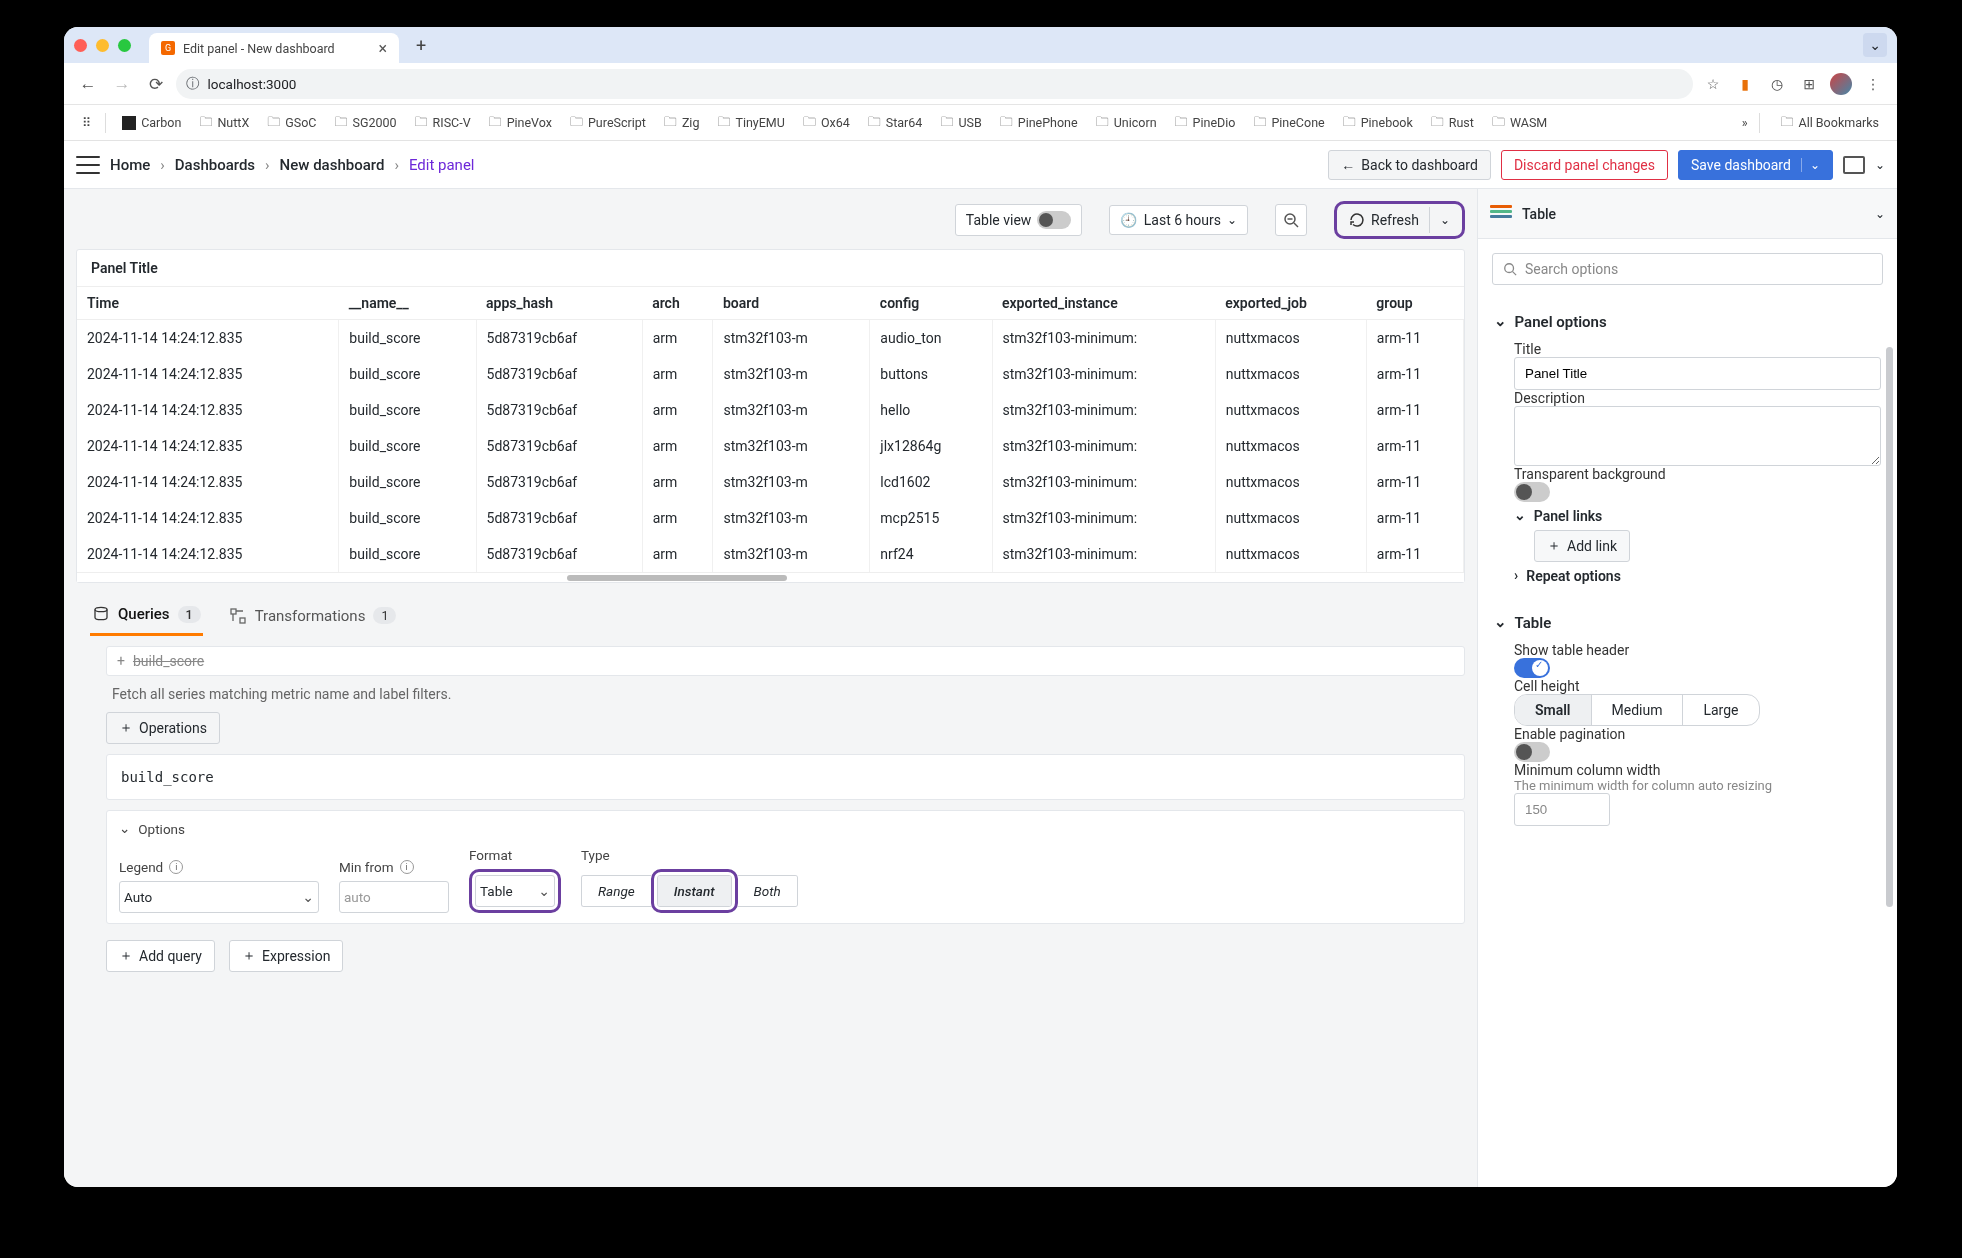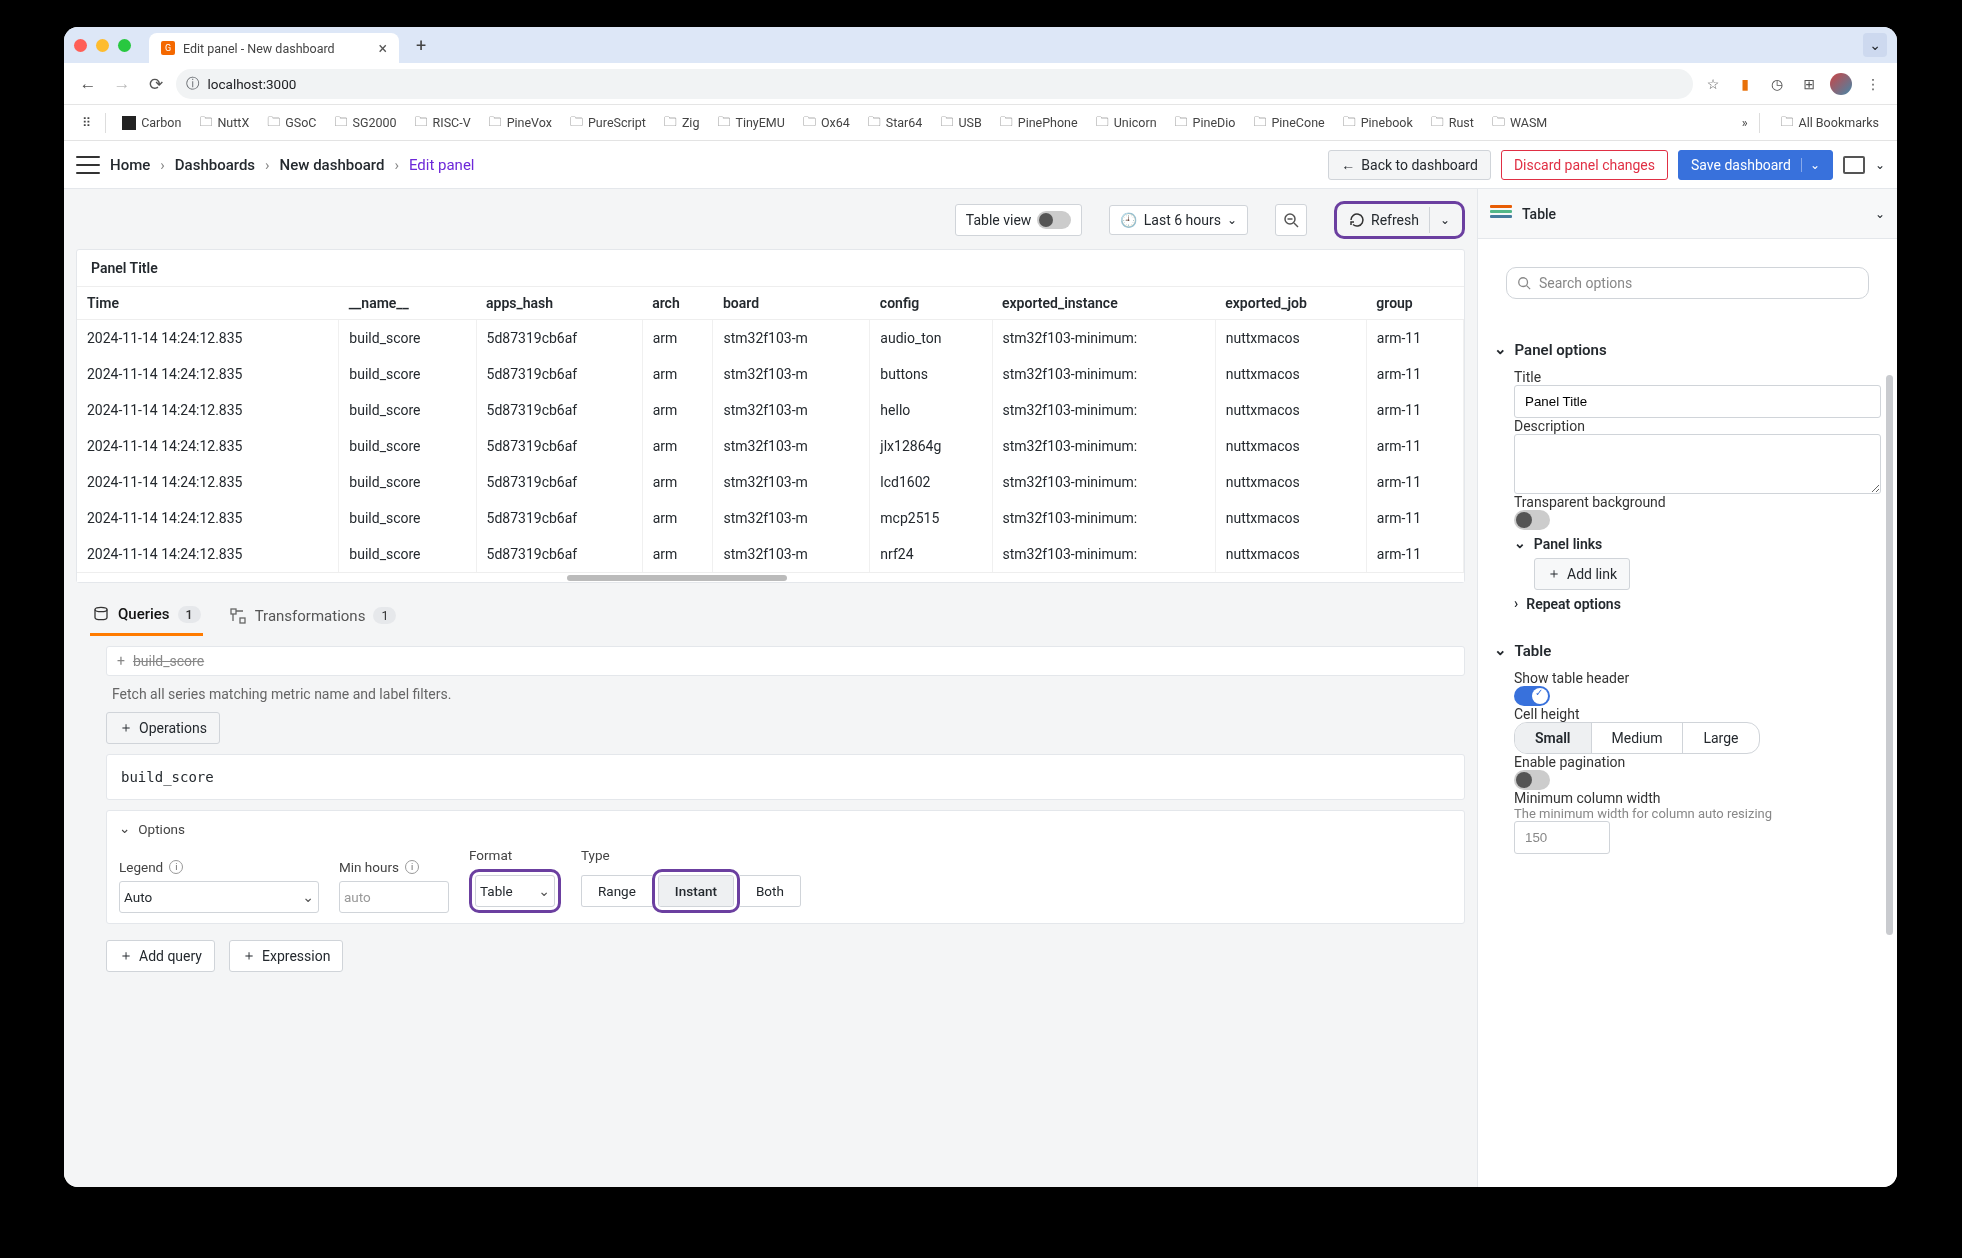--- a/index.html
+++ b/index.html
@@ -87,33 +87,33 @@
   .optionsbox{background:#fff;border:1px solid #e4e7eb;border-radius:3px;padding:10px 12px;}
   .optionsbox .hdr{display:flex;align-items:center;gap:8px;font-size:13.5px;color:#444;margin-bottom:10px;}
   .optrow{display:flex;gap:20px;align-items:flex-end;}
   .fld{display:flex;flex-direction:column;gap:6px;font-size:13.5px;}
   .fld label{color:#444;display:flex;align-items:center;gap:6px;}
   .input{border:1px solid #d0d4d9;border-radius:3px;padding:7px 4px;background:#fff;min-width:90px;display:flex;align-items:center;gap:8px;}
   .input.sel::after{content:"⌄";margin-left:auto;color:#555;font-size:14px;}
   .ring{border:3px solid #6b3fa0;border-radius:10px;padding:3px;}
   .btnrow{display:flex;gap:14px;padding:6px 0 0;}
   .seg3{display:flex;border:1px solid #d0d4d9;border-radius:3px;overflow:hidden;}
-  .seg3 .opt{padding:7px 16px;background:#fff;border-right:1px solid #d0d4d9;cursor:pointer;}
+  .seg3 .opt{padding:7px 16px;background:#fff;border-right:1px solid #d0d4d9;cursor:pointer;font-style:italic;}
   .seg3 .opt:last-child{border-right:none;}
   .seg3 .opt.active{background:#eef0f2;font-weight:500;}
   .ring-inner{display:inline-flex;}
 
   
   .visrow{height:50px;border-bottom:1px solid #e4e7eb;display:flex;align-items:center;padding:0 12px;gap:10px;background:#f7f8f9;}
   .visicon{width:22px;height:18px;display:flex;flex-direction:column;gap:2px;}
   .visicon span{height:3px;border-radius:1px;}
   .visicon span:nth-child(1){background:#e85d04;}
   .visicon span:nth-child(2){background:#52b788;}
   .visicon span:nth-child(3){background:#457b9d;}
-  .search{margin:28px;border:1px solid #d0d4d9;border-radius:10px;padding:7px 10px;display:flex;align-items:center;gap:8px;color:#888;}
+  .search{margin:14px;border:1px solid #d0d4d9;border-radius:3px;padding:7px 10px;display:flex;align-items:center;gap:8px;color:#888;}
   .rscroll{overflow-y:auto;flex:1;padding:0 12px 12px;position:relative;}
   .sect{padding:10px 4px;}
   .sect .shdr{display:flex;align-items:center;gap:8px;font-weight:600;font-size:15px;padding:4px 0 10px;}
   .sect .sub{padding-left:20px;display:flex;flex-direction:column;}
   .lbl{font-size:14px;color:#333;}
   .tinput{border:1px solid #d0d4d9;border-radius:3px;padding:8px 10px;width:100%;}
   .tarea{border:1px solid #d0d4d9;border-radius:3px;height:60px;width:100%;resize:vertical;}
   .togglesm{width:36px;height:20px;border-radius:10px;background:#ccc;position:relative;}
   .togglesm .k{width:16px;height:16px;border-radius:50%;background:#555;position:absolute;left:2px;top:2px;}
   .togglesm.on{background:#3871dc;} .togglesm.on .k{left:18px;background:#fff;}
@@ -491,21 +491,21 @@
                 <label>
                     <span>Legend</span>
                     <span class="help">i</span>
                   </label>
                 <div class="input sel">
                     <span>Auto</span>
                   </div>
               </div>
               <div class="fld" style="width:110px;">
                 <label>
-                    <span>Min hours</span>
+                    <span>Min from</span>
                     <span class="help">i</span>
                   </label>
                 <div class="input">
                     <span style="color:#999;">auto</span>
                   </div>
               </div>
               <div class="fld">
                 <label>Format</label>
                 <div class="ring">
                   <div class="input sel" style="min-width:80px;">

